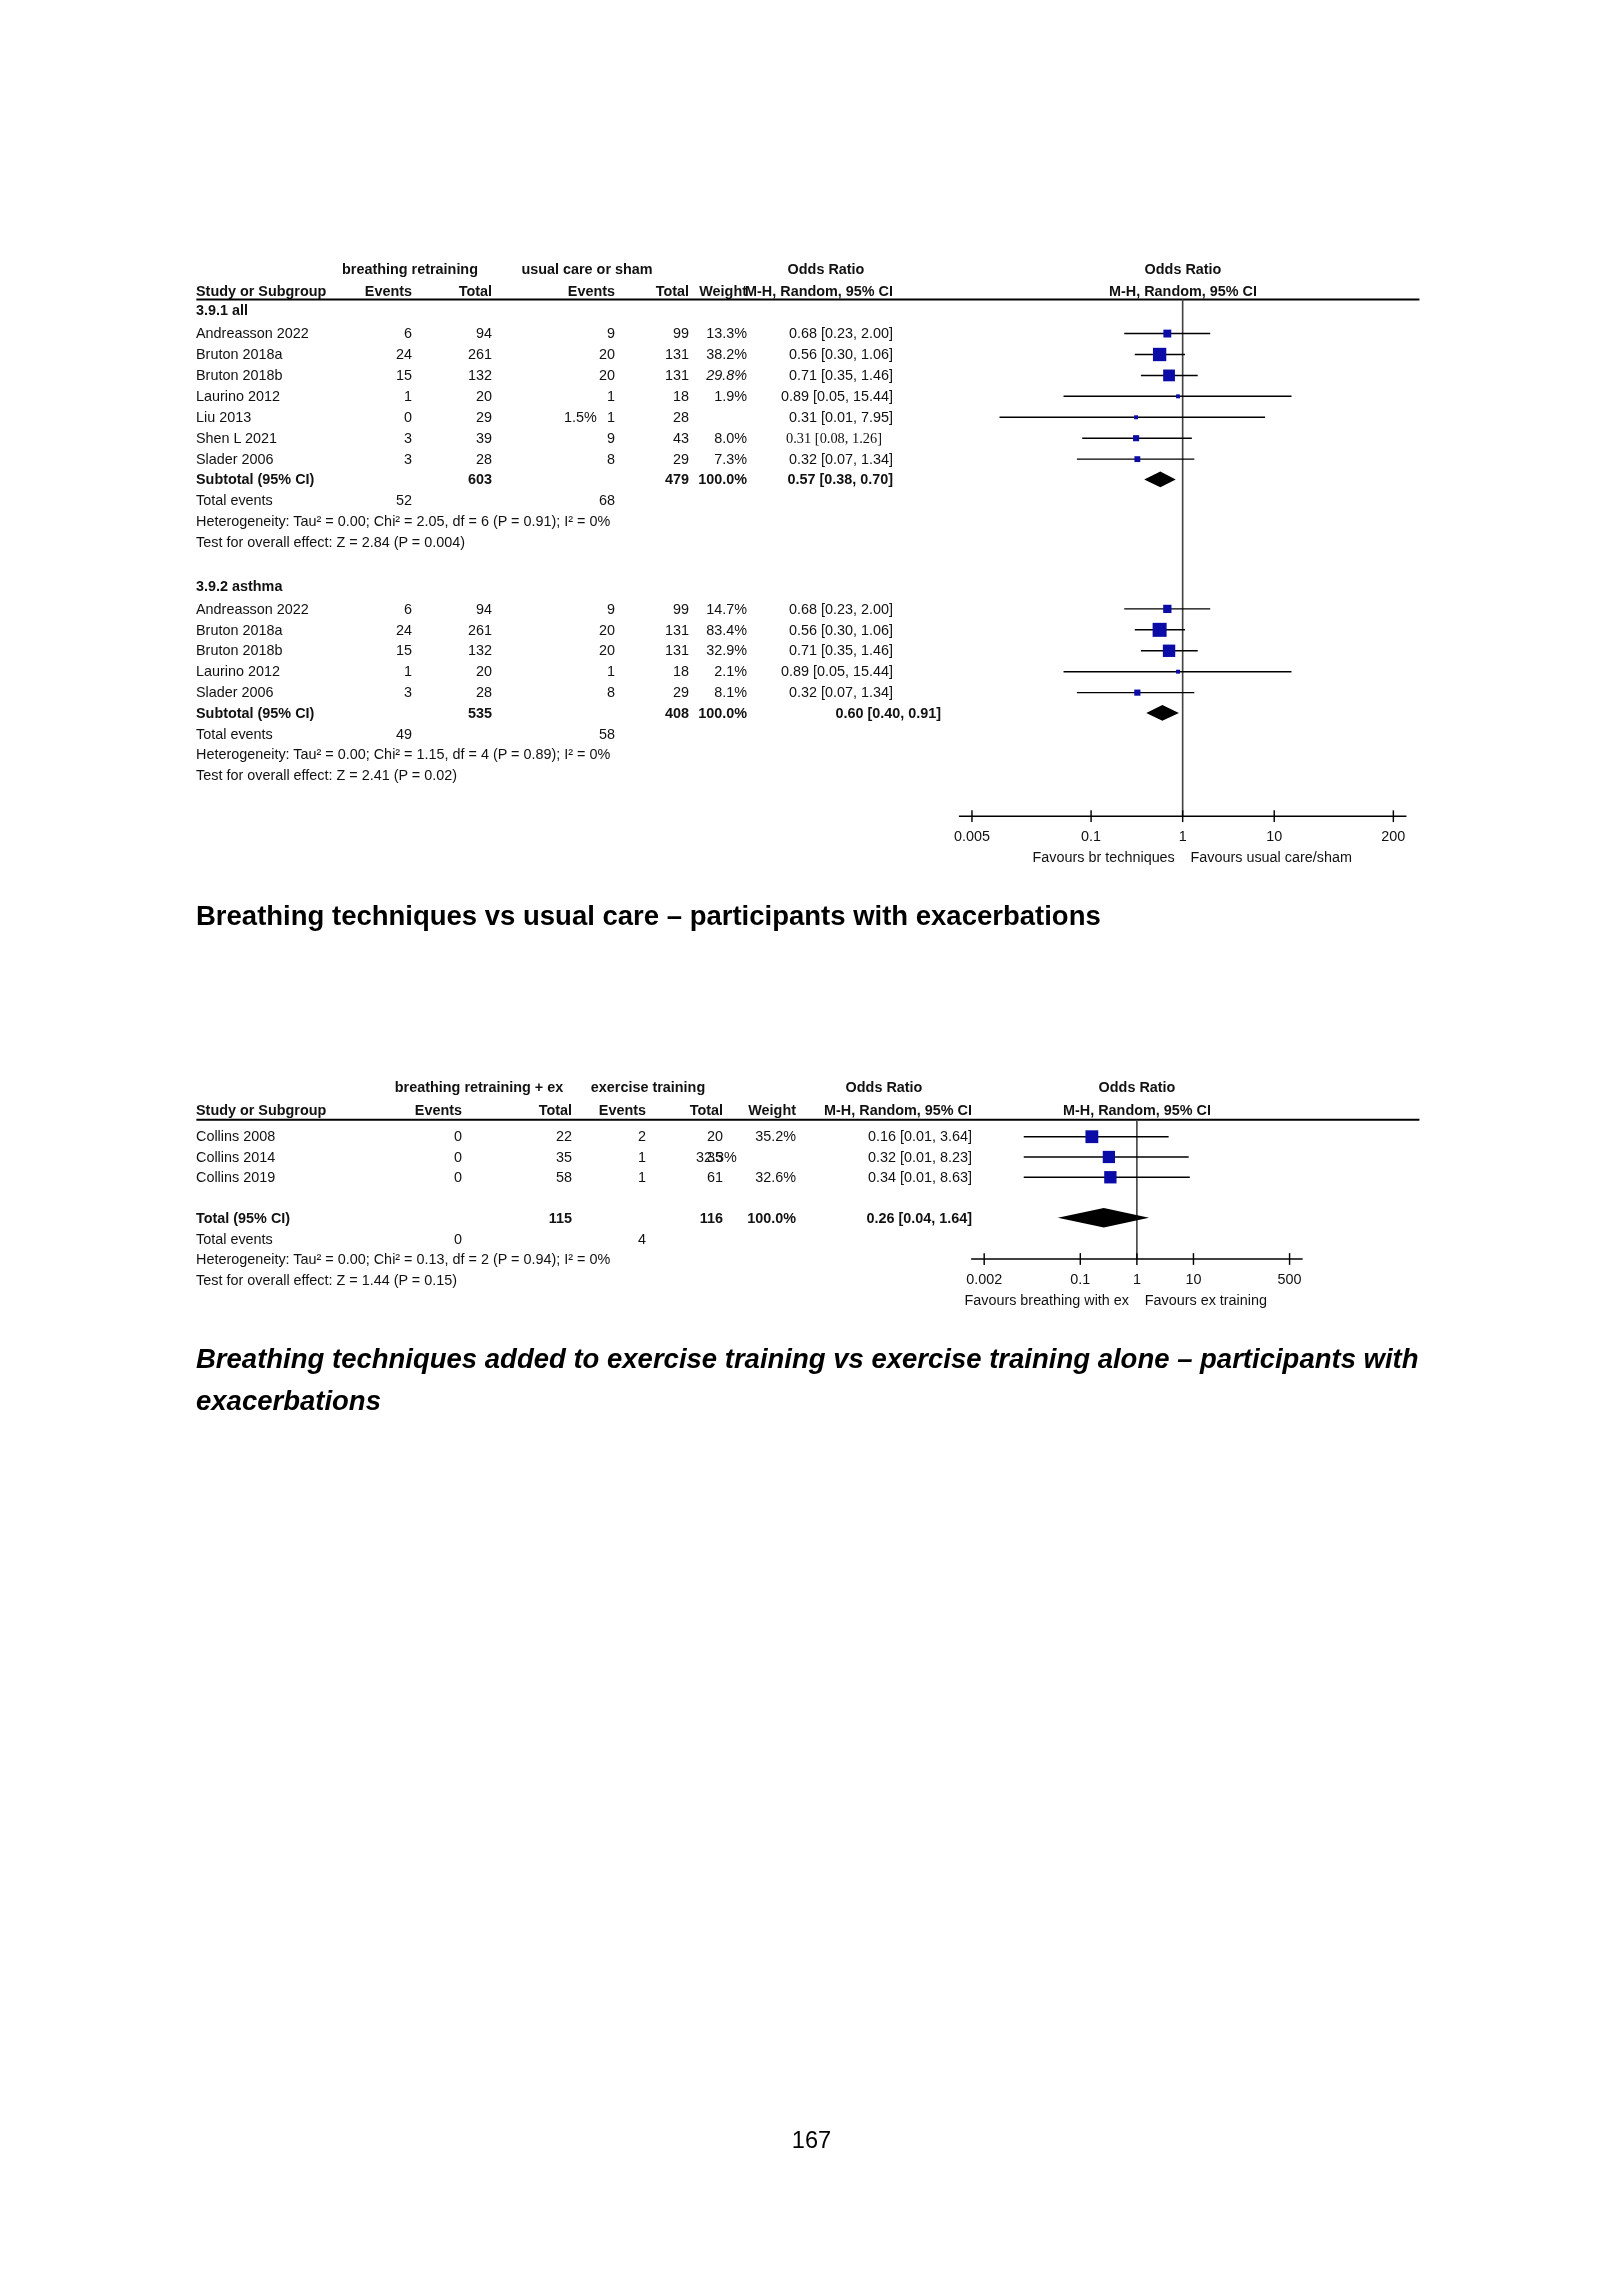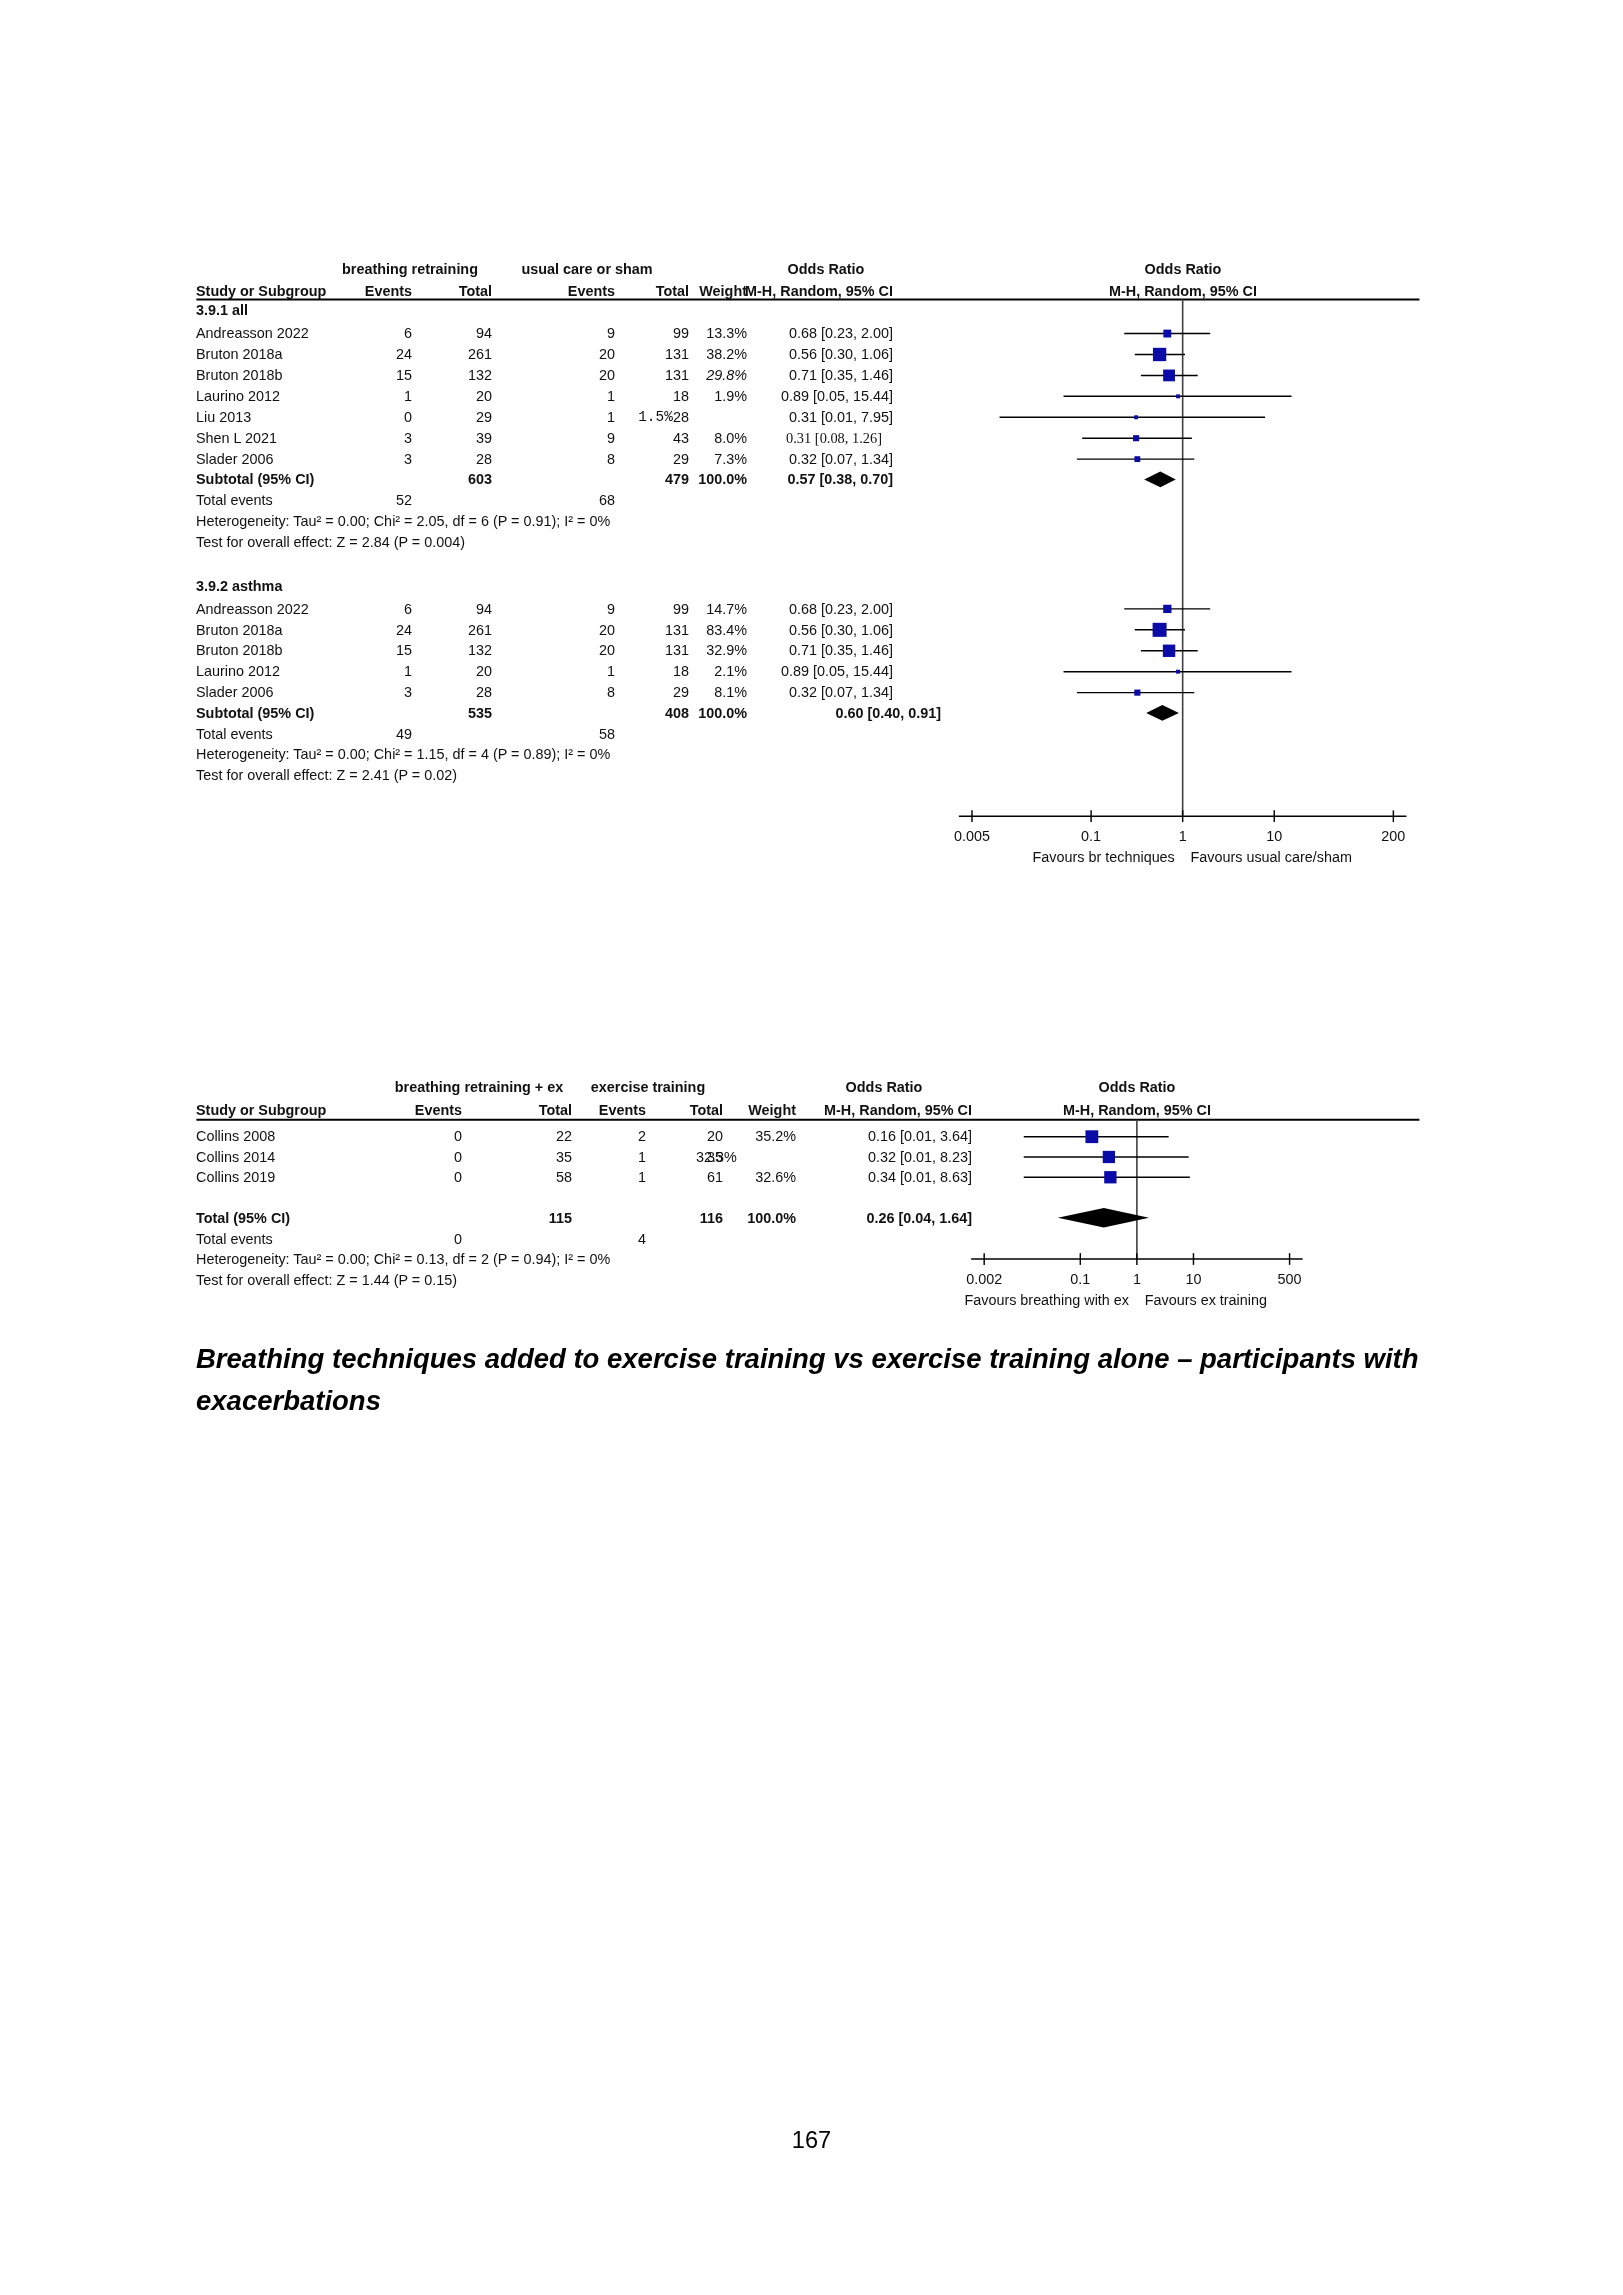--- a/index.html
+++ b/index.html
@@ -72,21 +72,21 @@
       <div class="cell" style="left: 309px; top: 386px; width: 183px; text-align: right;">20</div>
       <div class="cell" style="left: 432px; top: 386px; width: 183px; text-align: right;">1</div>
       <div class="cell" style="left: 506px; top: 386px; width: 183px; text-align: right;">18</div>
       <div class="cell" style="left: 564px; top: 386px; width: 183px; text-align: right;">1.9%</div>
       <div class="cell" style="left: 710px; top: 386px; width: 183px; text-align: right;">0.89 [0.05, 15.44]</div>
       <div class="cell" style="left: 196px; top: 407px;">Liu 2013</div>
       <div class="cell" style="left: 229px; top: 407px; width: 183px; text-align: right;">0</div>
       <div class="cell" style="left: 309px; top: 407px; width: 183px; text-align: right;">29</div>
       <div class="cell" style="left: 432px; top: 407px; width: 183px; text-align: right;">1</div>
       <div class="cell" style="left: 506px; top: 407px; width: 183px; text-align: right;">28</div>
-      <div class="cell" style="left: 564px; top: 407px; width: 183px; text-align: center; font-family: Liberation Mono, monospace;">1.5%</div>
+      <div class="cell" style="left: 564px; top: 407px; width: 183px; text-align: left;">1.5%</div>
       <div class="cell" style="left: 710px; top: 407px; width: 183px; text-align: right;">0.31 [0.01, 7.95]</div>
       <div class="cell" style="left: 196px; top: 428px;">Shen L 2021</div>
       <div class="cell" style="left: 229px; top: 428px; width: 183px; text-align: right;">3</div>
       <div class="cell" style="left: 309px; top: 428px; width: 183px; text-align: right;">39</div>
       <div class="cell" style="left: 432px; top: 428px; width: 183px; text-align: right;">9</div>
       <div class="cell" style="left: 506px; top: 428px; width: 183px; text-align: right;">43</div>
       <div class="cell" style="left: 564px; top: 428px; width: 183px; text-align: right;">8.0%</div>
       <div class="cell" style="left: 699px; top: 428px; width: 183px; text-align: right; font-family: Liberation Serif, serif;">0.31 [0.08, 1.26]</div>
       <div class="cell" style="left: 196px; top: 449px;">Slader 2006</div>
       <div class="cell" style="left: 229px; top: 449px; width: 183px; text-align: right;">3</div>
@@ -145,20 +145,21 @@
       <div class="cell b" style="left: 309px; top: 703px; width: 183px; text-align: right;">535</div>
       <div class="cell b" style="left: 506px; top: 703px; width: 183px; text-align: right;">408</div>
       <div class="cell b" style="left: 564px; top: 703px; width: 183px; text-align: right;">100.0%</div>
       <div class="cell b" style="left: 710px; top: 703px; width: 183px; text-align: right; margin-left: 48px;">0.60 [0.40, 0.91]</div>
       <div class="cell" style="left: 196px; top: 724px;">Total events</div>
       <div class="cell" style="left: 229px; top: 724px; width: 183px; text-align: right;">49</div>
       <div class="cell" style="left: 432px; top: 724px; width: 183px; text-align: right;">58</div>
       <div class="cell" style="left: 196px; top: 744px;">Heterogeneity: Tau² = 0.00; Chi² = 1.15, df = 4 (P = 0.89); I² = 0%</div>
       <div class="cell" style="left: 196px; top: 765px;">Test for overall effect: Z = 2.41 (P = 0.02)</div>
     </div>
+  <div class="heading" style="left:196px;top:895px;width:1308px;">Breathing techniques vs usual care – participants with exacerbations</div>
   <div class="layer" id="plot2">
       <div class="cell b" style="left: 309px; top: 1077px; width: 340px; text-align: center;">breathing retraining + ex</div>
       <div class="cell b" style="left: 478px; top: 1077px; width: 340px; text-align: center;">exercise training</div>
       <div class="cell b" style="left: 714px; top: 1077px; width: 340px; text-align: center;">Odds Ratio</div>
       <div class="cell b" style="left: 967px; top: 1077px; width: 340px; text-align: center;">Odds Ratio</div>
       <div class="cell b" style="left: 196px; top: 1100px;">Study or Subgroup</div>
       <div class="cell b" style="left: 279px; top: 1100px; width: 183px; text-align: right;">Events</div>
       <div class="cell b" style="left: 389px; top: 1100px; width: 183px; text-align: right;">Total</div>
       <div class="cell b" style="left: 463px; top: 1100px; width: 183px; text-align: right;">Events</div>
       <div class="cell b" style="left: 540px; top: 1100px; width: 183px; text-align: right;">Total</div>

